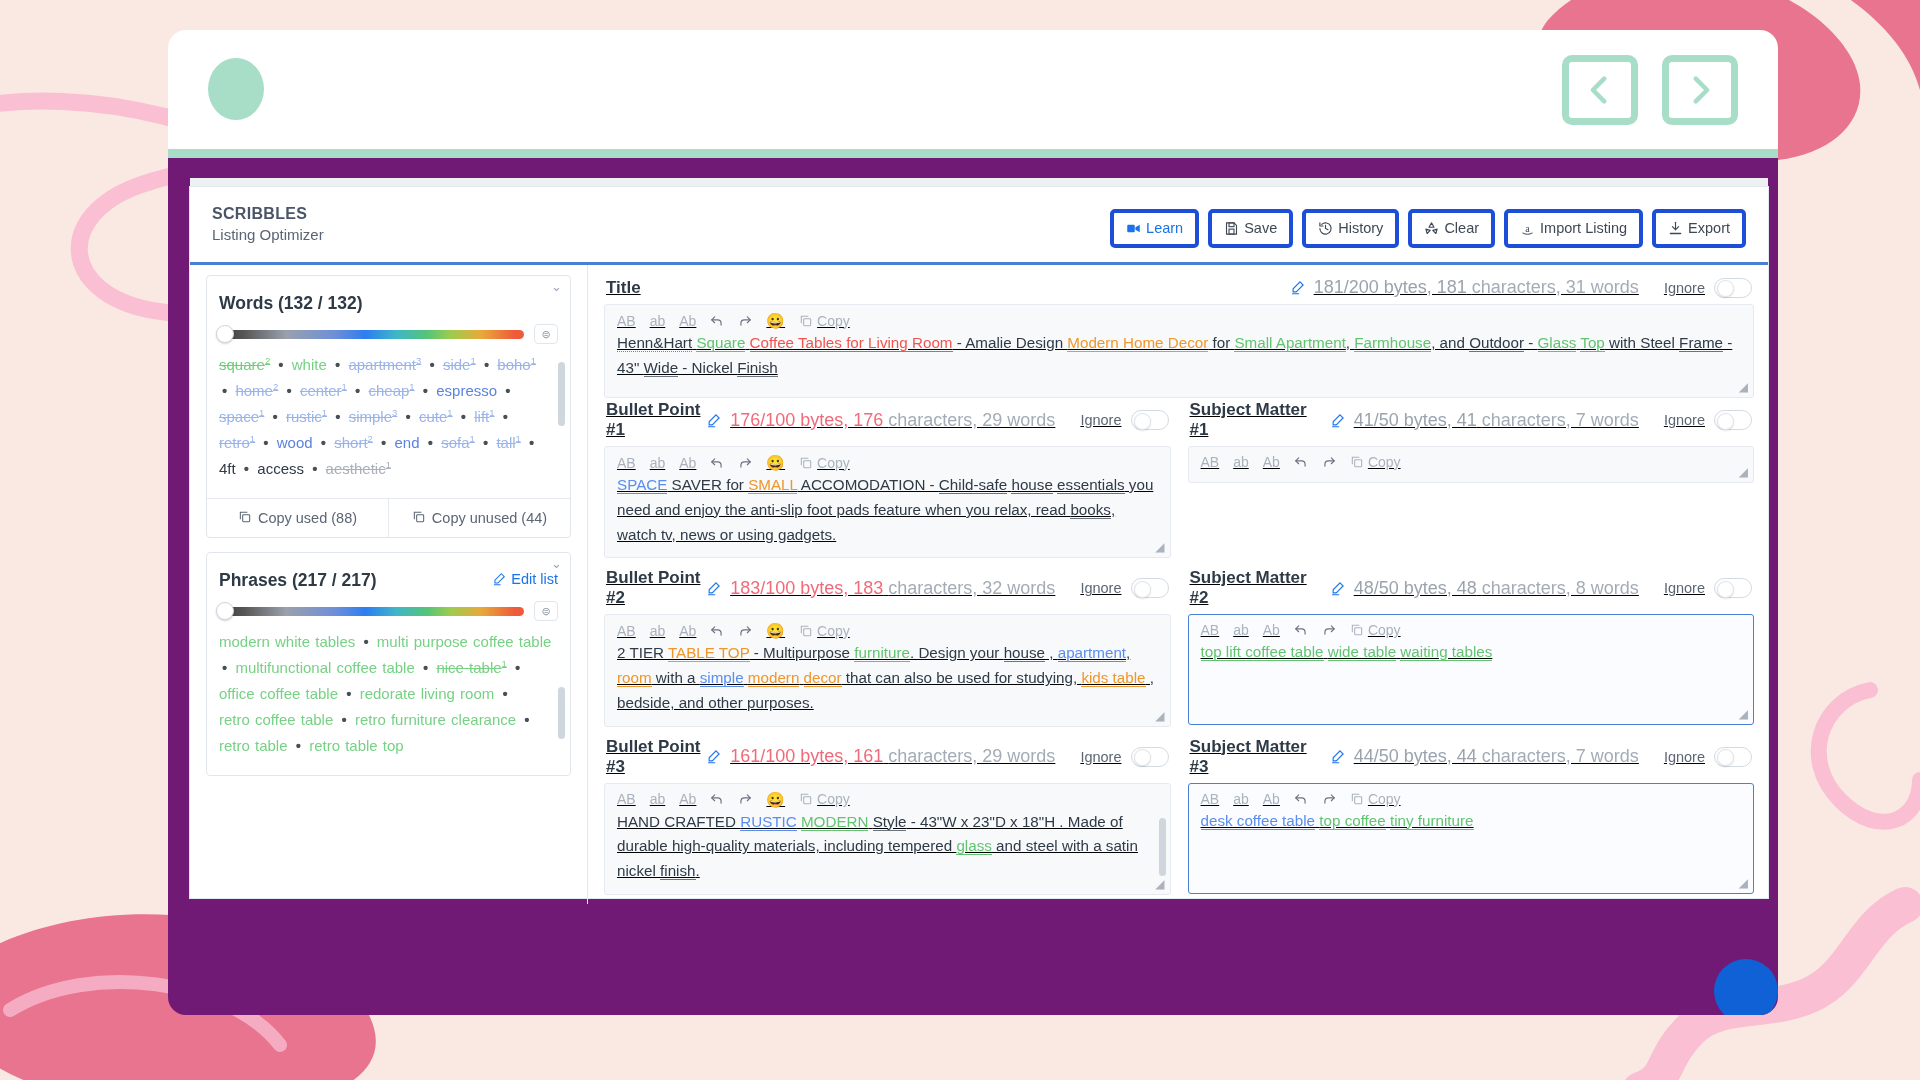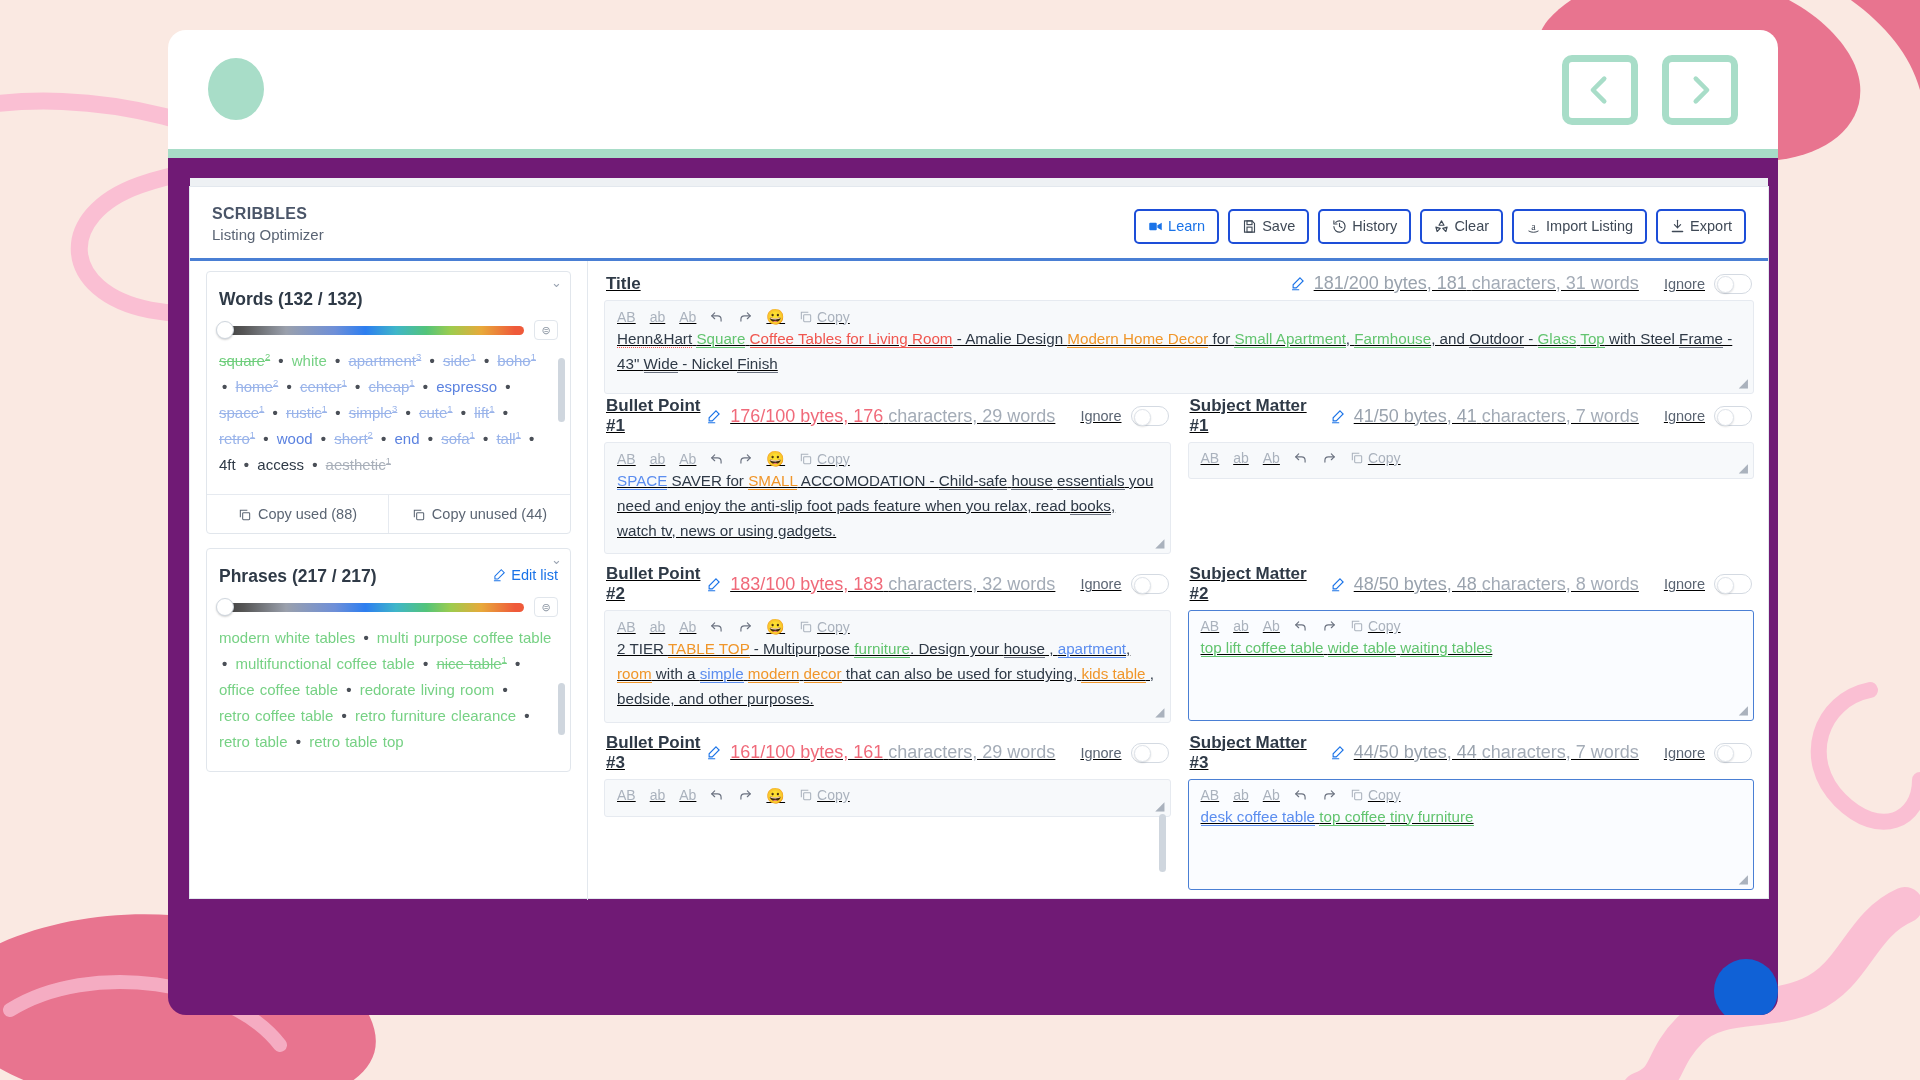--- a/index.html
+++ b/index.html
@@ -70,21 +70,21 @@
   
   .app-header {
     display: flex; align-items: flex-start; justify-content: space-between;
     padding: 18px 22px 14px 22px;
     border-bottom: 3px solid #4a7fd4;
   }
   .brand-title { font-size: 16px; font-weight: bold; color: #4a5568; letter-spacing: .3px; }
   .brand-sub { font-size: 15px; color: #5a6474; margin-top: 3px; }
   .toolbar { display: flex; gap: 9px; padding-top: 4px; }
   .tbtn {
-    border: 2px solid #1d4ed8; background: #fff; border-radius: 5px;
+    border: 4px solid #1d4ed8; background: #fff; border-radius: 5px;
     padding: 8px 12px; font-size: 14.5px; color: #3f4956;
     display: flex; align-items: center; gap: 5px; cursor: pointer;
     white-space: nowrap; line-height: 1;
   }
   .tbtn.primary { color: #1a73e8; }
   .tbtn svg { width: 15px; height: 15px; flex: none; }
 
   
   .main-split { display: flex; height: calc(100% - 72px); }
   .left-col { width: 398px; flex: none; border-right: 1px solid #e3e8ee; padding: 0 16px; }
@@ -135,21 +135,21 @@
   .c-gray { color: #a9b0ba; }
   .kw-scroll {
     position: absolute; right: 5px; top: 8px;
     width: 7px; border-radius: 4px; background: #cfd6de;
   }
 
   .kw-foot { display: flex; border-top: 1px solid #e6eaf0; }
   .kw-foot > div {
     flex: 1; text-align: center; padding: 11px 0;
     font-size: 14.5px; color: #5b6573; cursor: pointer;
-    display: flex; align-items: flex-end; justify-content: center; gap: 6px;
+    display: flex; align-items: flex-start; justify-content: center; gap: 6px;
   }
   .kw-foot > div + div { border-left: 1px solid #e6eaf0; }
   .kw-foot svg { width: 14px; height: 14px; }
 
   
   .field { margin-bottom: 8px; }
   .field-head { display: flex; align-items: center; padding: 2px 2px 6px 2px; }
   .field-label { font-size: 17px; font-weight: bold; color: #2f3a47; }
   .field-meta { margin-left: auto; display: flex; align-items: center; gap: 9px; }
   .meta-pencil { color: #1a73e8; display: flex; }
@@ -627,20 +627,21 @@
                       </span>
                       <span class="tool emoji">😀</span>
                       <span class="tool">
                         <svg viewBox="0 0 24 24" fill="none" stroke="#aab2bd" stroke-width="1.8">
                           <rect x="8" y="8" width="12" height="12" rx="1.5"></rect>
                           <path d="M4 16V4h12"></path>
                         </svg>
                         <span>Copy</span>
                       </span>
                     </div>
+                    <div class="ed-text" style="min-height:74px">HAND CRAFTED <span class="u-blue">RUSTIC</span> <span class="u-green">MODERN</span> <span class="u-dark">Style</span>  - 43"W x 23"D x 18"H . Made of durable high-quality materials, including tempered <span class="u-green">glass</span> and steel with a satin nickel <span class="u-dark">finish</span>.</div>
                     <div class="ed-scroll"></div>
                     <div class="resize-grip">◢</div>
                   </div>
                 </div>
               <div id="field-subject3" class="field">
                   <div class="field-head">
                     <div class="field-label">Subject Matter #3</div>
                     <div class="field-meta">
                       <span class="meta-pencil">
                         <svg viewBox="0 0 24 24" fill="none" stroke="#1a73e8" stroke-width="1.8" stroke-linecap="round">

